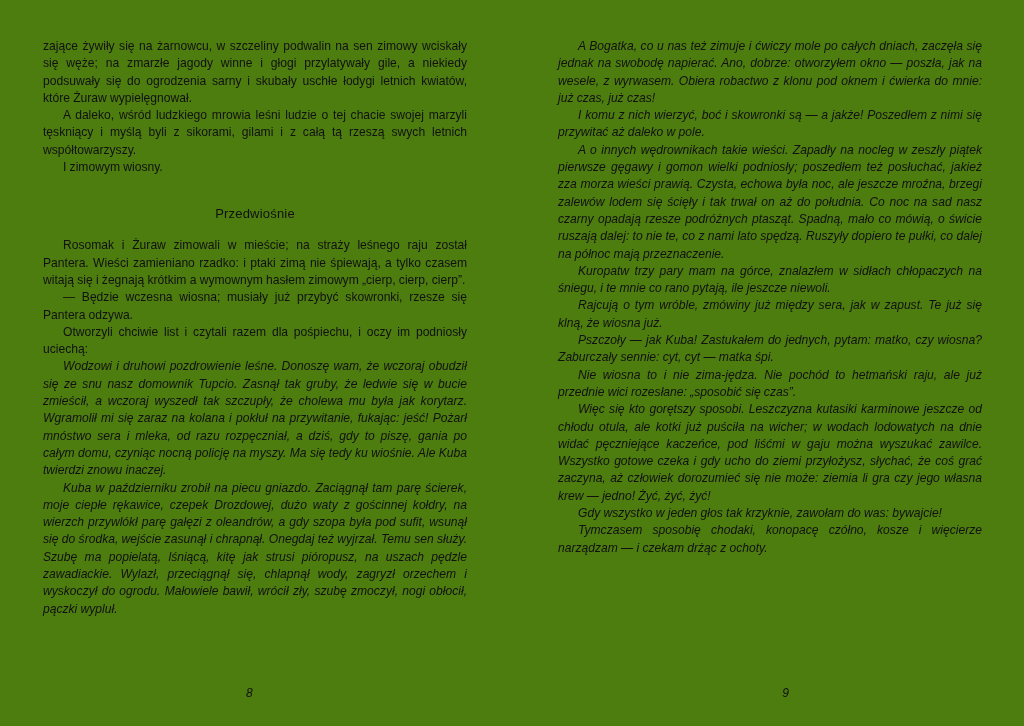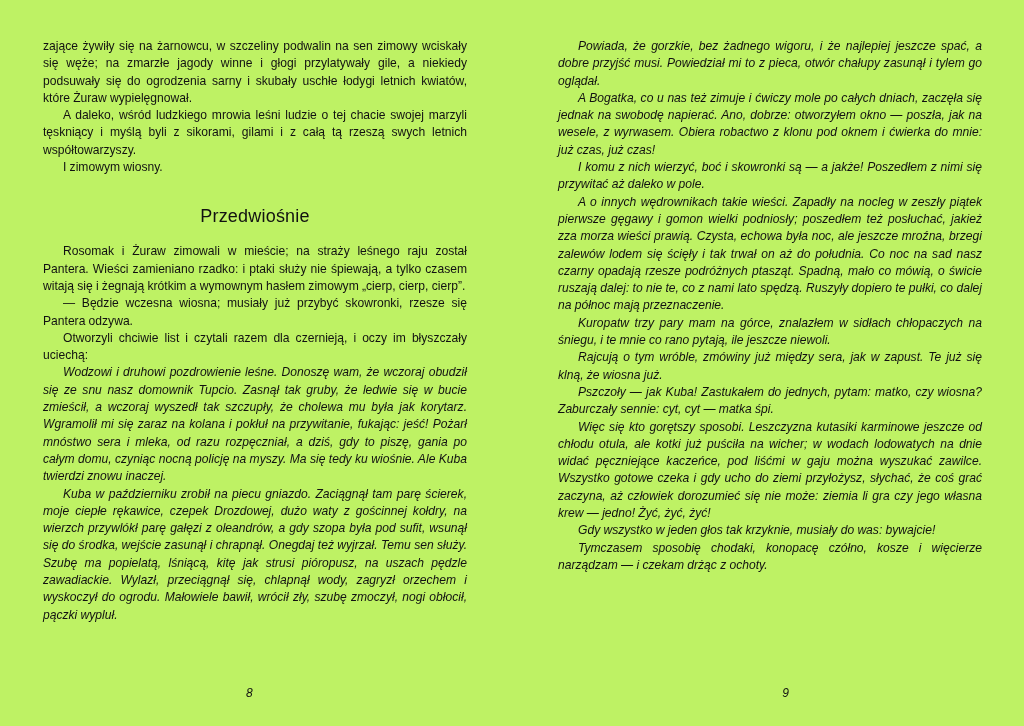--- a/index.html
+++ b/index.html
@@ -11,40 +11,40 @@
     width: 1024px;
     height: 726px;
     font-family: "Liberation Sans", sans-serif;
     color: #111111;
     overflow: hidden;
     position: relative;
   }
   .page {
     position: absolute;
     inset: 0;
-    background: #bef264;
+    background: #4d7c0f;
   }
   .spread {
     position: absolute;
     top: 38px;
     left: 0;
     right: 0;
     display: flex;
     justify-content: space-between;
   }
   .column {
     width: 424px;
     box-sizing: border-box;
   }
   .column.left  { margin-left: 43px; }
   .column.right { margin-right: 42px; }
 
   .chapter-title {
     text-align: center;
-    font-size: 18px;
+    font-size: 13px;
     font-weight: normal;
     margin: 0;
     padding: 30px 0 16px 0;
     letter-spacing: 0.2px;
   }
 
   p.para {
     margin: 0;
     font-size: 12.1px;
     line-height: 17.3px;
@@ -84,37 +84,37 @@
 
   <div class="spread">
 
     <div class="column left">
       <p class="para noindent">zające żywiły się na żarnowcu, w szczeliny podwalin na sen zimowy wciskały się węże; na zmarzłe jagody winne i głogi przylatywały gile, a niekiedy podsuwały się do ogrodzenia sarny i skubały uschłe łodygi letnich kwiatów, które Żuraw wypielęgnował.</p>
       <p class="para">A daleko, wśród ludzkiego mrowia leśni ludzie o tej chacie swojej marzyli tęskniący i myślą byli z sikorami, gilami i z całą tą rzeszą swych letnich współtowarzyszy.</p>
       <p class="para">I zimowym wiosny.</p>
 
       <h2 class="chapter-title">Przedwiośnie</h2>
 
-      <p class="para">Rosomak i Żuraw zimowali w mieście; na straży leśnego raju został Pantera. Wieści zamieniano rzadko: i ptaki służy nie śpiewają, a tylko czasem witają się i żegnają krótkim a wymownym hasłem zimowym „cierp, cierp, cierp”.</p>
+      <p class="para">Rosomak i Żuraw zimowali w mieście; na straży leśnego raju został Pantera. Wieści zamieniano rzadko: i ptaki zimą nie śpiewają, a tylko czasem witają się i żegnają krótkim a wymownym hasłem zimowym „cierp, cierp, cierp”.</p>
       <p class="para">— Będzie wczesna wiosna; musiały już przybyć skowronki, rzesze się Pantera odzywa.</p>
-      <p class="para">Otworzyli chciwie list i czytali razem dla czernieją, i oczy im błyszczały uciechą:</p>
+      <p class="para">Otworzyli chciwie list i czytali razem dla pośpiechu, i oczy im podniosły uciechą:</p>
       <p class="para italic">Wodzowi i druhowi pozdrowienie leśne. Donoszę wam, że wczoraj obudził się ze snu nasz domownik Tupcio. Zasnął tak gruby, że ledwie się w bucie zmieścił, a wczoraj wyszedł tak szczupły, że cholewa mu była jak korytarz. Wgramolił mi się zaraz na kolana i pokłuł na przywitanie, fukając: jeść! Pożarł mnóstwo sera i mleka, od razu rozpęczniał, a dziś, gdy to piszę, gania po całym domu, czyniąc nocną policję na myszy. Ma się tedy ku wiośnie. Ale Kuba twierdzi znowu inaczej.</p>
       <p class="para italic">Kuba w październiku zrobił na piecu gniazdo. Zaciągnął tam parę ścierek, moje ciepłe rękawice, czepek Drozdowej, dużo waty z gościnnej kołdry, na wierzch przywlókł parę gałęzi z oleandrów, a gdy szopa była pod sufit, wsunął się do środka, wejście zasunął i chrapnął. Onegdaj też wyjrzał. Temu sen służy. Szubę ma popielatą, lśniącą, kitę jak strusi pióropusz, na uszach pędzle zawadiackie. Wylazł, przeciągnął się, chlapnął wody, zagryzł orzechem i wyskoczył do ogrodu. Małowiele bawił, wrócił zły, szubę zmoczył, nogi obłocił, pączki wypluł.</p>
     </div>
 
     <div class="column right">
-      <p class="para italic">Powiada, że gorzkie, bez żadnego wigoru, i że najlepiej jeszcze spać, a dobre przyjść musi. Powiedział mi to z pieca, otwór chałupy zasunął i tylem go oglądał.</p>
       <p class="para italic">A Bogatka, co u nas też zimuje i ćwiczy mole po całych dniach, zaczęła się jednak na swobodę napierać. Ano, dobrze: otworzyłem okno — poszła, jak na wesele, z wyrwasem. Obiera robactwo z klonu pod oknem i ćwierka do mnie: już czas, już czas!</p>
       <p class="para italic">I komu z nich wierzyć, boć i skowronki są — a jakże! Poszedłem z nimi się przywitać aż daleko w pole.</p>
       <p class="para italic">A o innych wędrownikach takie wieści. Zapadły na nocleg w zeszły piątek pierwsze gęgawy i gomon wielki podniosły; poszedłem też posłuchać, jakież zza morza wieści prawią. Czysta, echowa była noc, ale jeszcze mroźna, brzegi zalewów lodem się ścięły i tak trwał on aż do południa. Co noc na sad nasz czarny opadają rzesze podróżnych ptasząt. Spadną, mało co mówią, o świcie ruszają dalej: to nie te, co z nami lato spędzą. Ruszyły dopiero te pułki, co dalej na północ mają przeznaczenie.</p>
       <p class="para italic">Kuropatw trzy pary mam na górce, znalazłem w sidłach chłopaczych na śniegu, i te mnie co rano pytają, ile jeszcze niewoli.</p>
       <p class="para italic">Rajcują o tym wróble, zmówiny już między sera, jak w zapust. Te już się klną, że wiosna już.</p>
       <p class="para italic">Pszczoły — jak Kuba! Zastukałem do jednych, pytam: matko, czy wiosna? Zaburczały sennie: cyt, cyt — matka śpi.</p>
+      <p class="para italic">Nie wiosna to i nie zima-jędza. Nie pochód to hetmański raju, ale już przednie wici rozesłane: „sposobić się czas”.</p>
       <p class="para italic">Więc się kto gorętszy sposobi. Leszczyzna kutasiki karminowe jeszcze od chłodu otula, ale kotki już puściła na wicher; w wodach lodowatych na dnie widać pęczniejące kaczeńce, pod liśćmi w gaju można wyszukać zawilce. Wszystko gotowe czeka i gdy ucho do ziemi przyłożysz, słychać, że coś grać zaczyna, aż człowiek dorozumieć się nie może: ziemia li gra czy jego własna krew — jedno! Żyć, żyć, żyć!</p>
-      <p class="para italic">Gdy wszystko w jeden głos tak krzyknie, musiały do was: bywajcie!</p>
+      <p class="para italic">Gdy wszystko w jeden głos tak krzyknie, zawołam do was: bywajcie!</p>
       <p class="para italic">Tymczasem sposobię chodaki, konopacę czółno, kosze i więcierze narządzam — i czekam drżąc z ochoty.</p>
     </div>
 
   </div>
 
   <div class="folio-row">
     <span class="folio left">8</span>
     <span class="folio right">9</span>
   </div>
 

